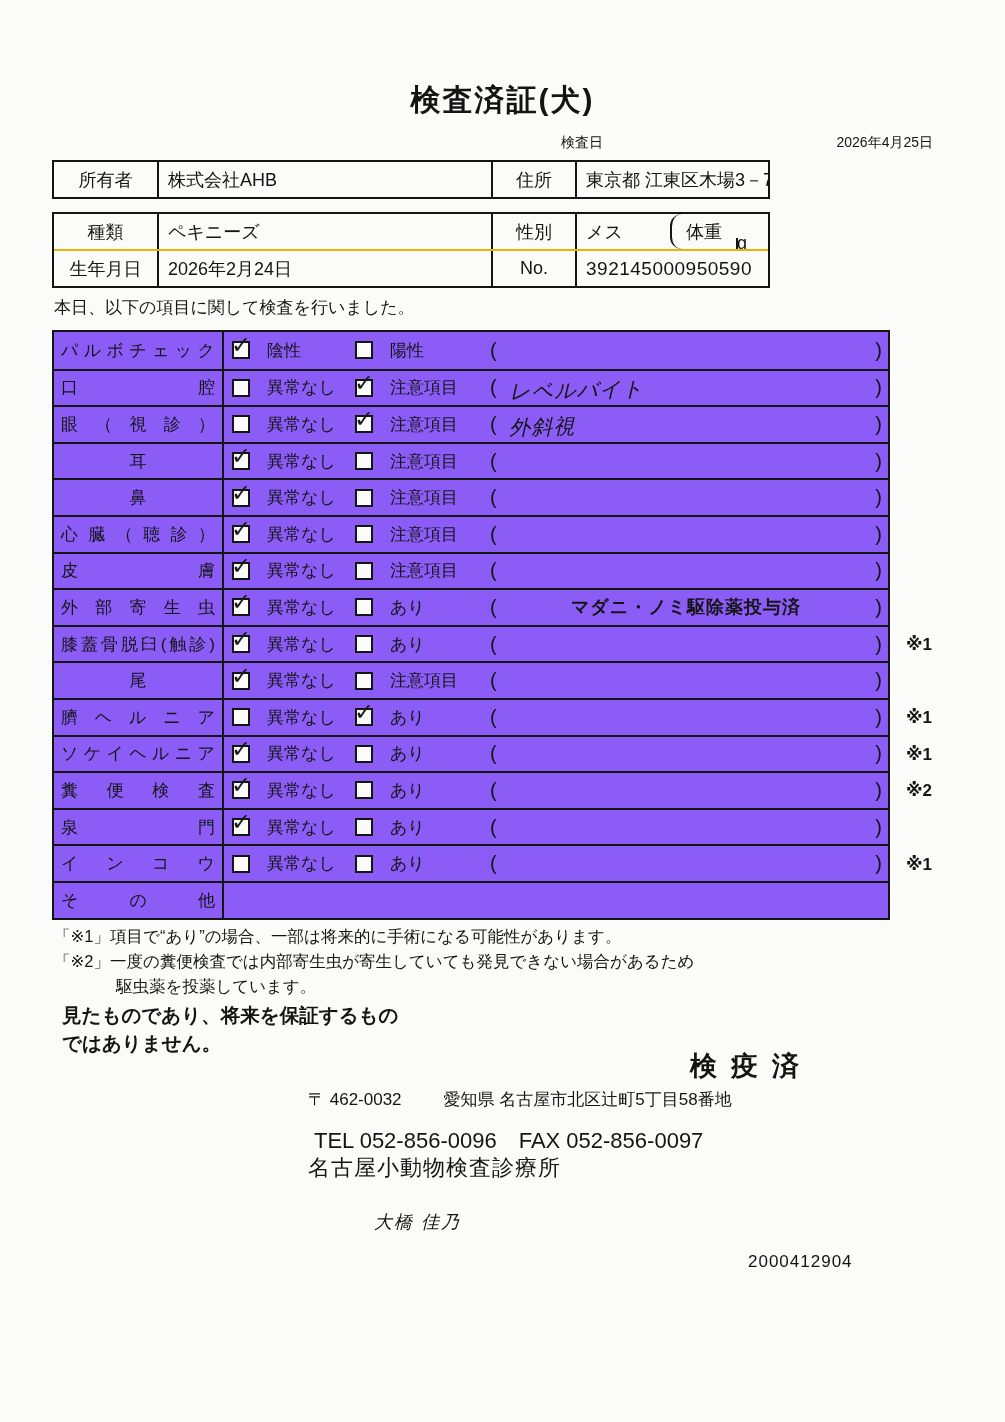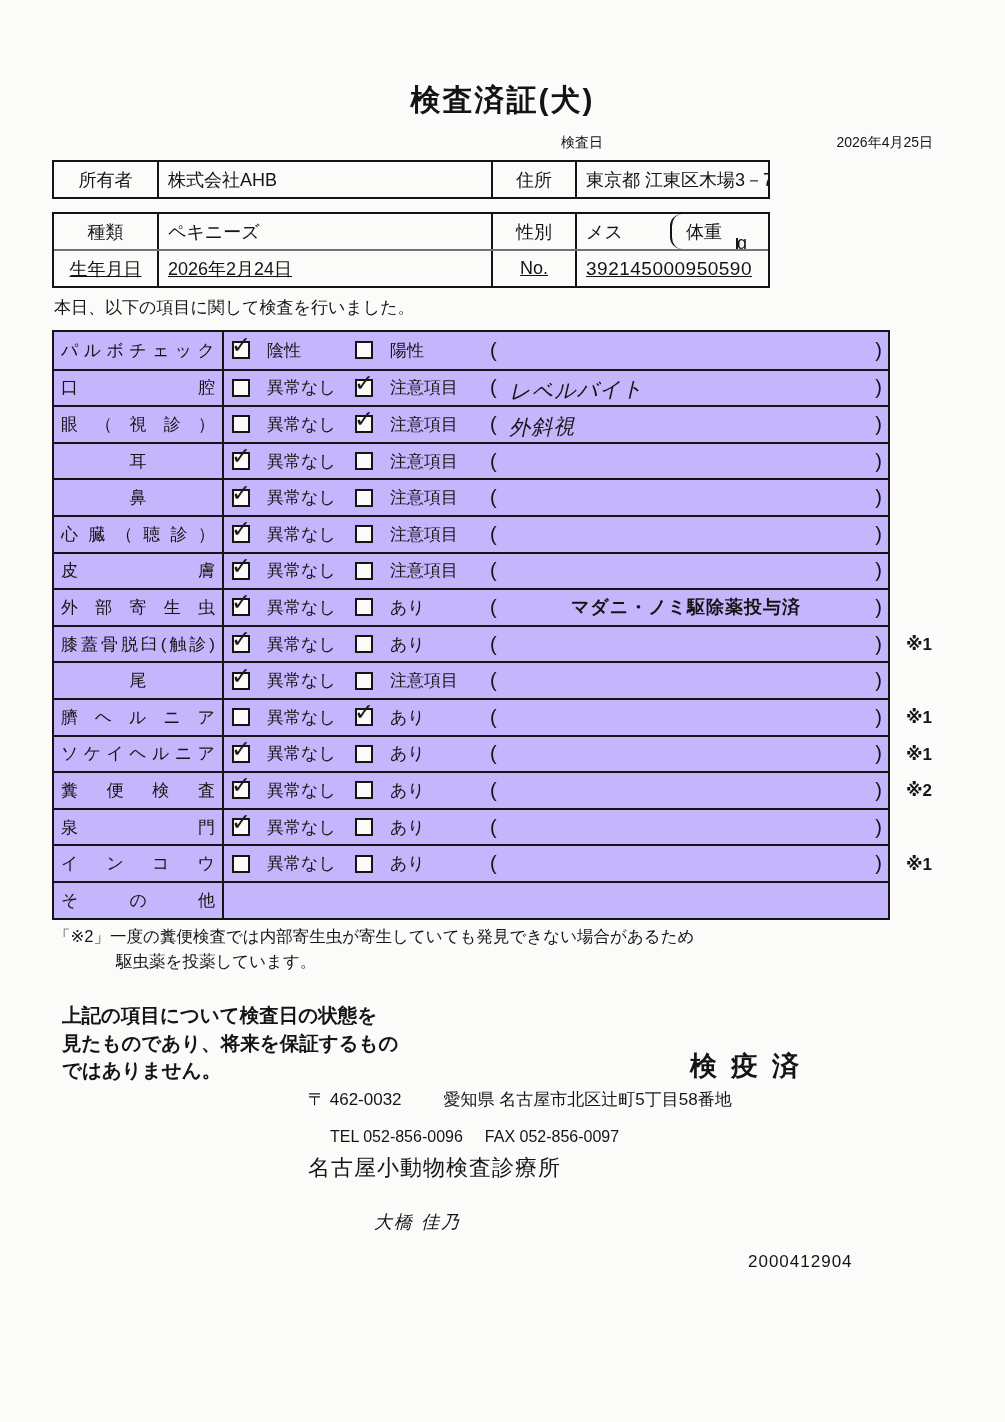--- a/index.html
+++ b/index.html
@@ -11,39 +11,39 @@
 
   .date-row{position:absolute;top:134px;left:561px;width:372px;display:flex;
             justify-content:space-between;font-size:14px;}
 
   
   .tbl{position:absolute;left:52px;width:718px;border:2px solid #141414;box-sizing:border-box;
        font-size:18px;background:#fbfbf9;}
   .tbl1{top:160px;}
   .tbl2{top:212px;}
   .trow{display:flex;height:35px;}
-  .trow + .trow{border-top:2px solid #737373;text-decoration:underline;}
+  .trow + .trow{border-top:2px solid #eab308;}
   .tcell{display:flex;align-items:center;box-sizing:border-box;padding:0 9px;overflow:hidden;white-space:nowrap;}
   .tcell + .tcell{border-left:2px solid #141414;}
   .lab{justify-content:center;padding:0 4px;}
   .w-c1{width:103px;flex:none;}
   .w-c2{width:334px;flex:none;}
   .w-c3{width:84px;flex:none;}
   .w-c4{flex:1;}
   .w-sex{width:95px;flex:none;}
   .w-wl{width:66px;flex:none;border-radius:12px;}
   .weight-cell{flex:1;justify-content:flex-end;padding-right:55px;margin-top:24px;}
   .weight-cell .unit{margin-left:16px;}
   .no-num{font-size:19px;letter-spacing:.5px;}
 
   .intro{position:absolute;top:296px;left:54px;font-size:17px;}
 
   
   .main{position:absolute;top:330px;left:52px;width:838px;border:2px solid #141414;
-        box-sizing:border-box;background:#c4b5fd;}
+        box-sizing:border-box;background:#8b5cf6;}
   .crow{display:flex;height:36.6px;box-sizing:border-box;position:relative;}
   .crow + .crow{border-top:2px solid #141414;}
   .c-label{width:170px;flex:none;border-right:2px solid #141414;box-sizing:border-box;
            display:flex;align-items:center;padding:0 7px;font-size:17px;overflow:hidden;}
   .c-label .jt{width:100%;text-align:justify;text-align-last:justify;}
   .c-label.one .jt{text-align-last:center;}
   .c-body{flex:1;display:flex;align-items:center;}
   .opt{display:flex;align-items:center;font-size:17px;box-sizing:border-box;gap:11px;}
   .opt1{width:131px;padding-left:8px;}
   .opt2{width:135px;}
@@ -58,21 +58,21 @@
 
   
   .notes{position:absolute;top:924px;left:54px;font-size:16.5px;line-height:1.5;}
   .notes .cont{padding-left:62px;}
 
   .disclaimer{position:absolute;top:1002px;left:62px;font-size:19.5px;font-weight:bold;line-height:1.42;}
   .stamp{position:absolute;top:1040px;left:690px;font-size:27px;font-weight:bold;letter-spacing:14px;margin-top:8px;}
 
   .addr-line{position:absolute;top:1088px;left:308px;font-size:17px;}
   .addr-line .gap{display:inline-block;width:42px;}
-  .tel-line{position:absolute;top:1128px;left:330px;font-size:16px;}
+  .tel-line{position:absolute;top:1128px;left:314px;font-size:22px;}
   .tel-line .gap{display:inline-block;width:22px;}
   .clinic{position:absolute;top:1153px;left:308px;font-size:22px;letter-spacing:1px;}
   .person{position:absolute;top:1210px;left:374px;font-size:18px;letter-spacing:2px;font-style:italic;}
   .serial{position:absolute;top:1252px;left:748px;font-size:17px;letter-spacing:1px;}
 </style>
 </head>
 <body>
 
 <div class="page">
 
@@ -422,26 +422,26 @@
       </div>
       <div class="crow">
         <div class="c-label">
           <span class="jt">その他</span>
         </div>
         <div class="c-body"></div>
       </div>
     </div>
 
   <div class="notes">
+    <div>「※1」項目で“あり”の場合、一部は将来的に手術になる可能性があります。</div>
     <div>「※2」一度の糞便検査では内部寄生虫が寄生していても発見できない場合があるため</div>
     <div class="cont">駆虫薬を投薬しています。</div>
   </div>
 
   <div class="disclaimer">
-    <div>上記の項目について検査日の状態を</div>
     <div>見たものであり、将来を保証するもの</div>
     <div>ではありません。</div>
   </div>
 
   <div class="stamp">検疫済</div>
 
   <div class="addr-line">
     <span>〒 462-0032</span><span class="gap"></span><span>愛知県 名古屋市北区辻町5丁目58番地</span>
   </div>
 

